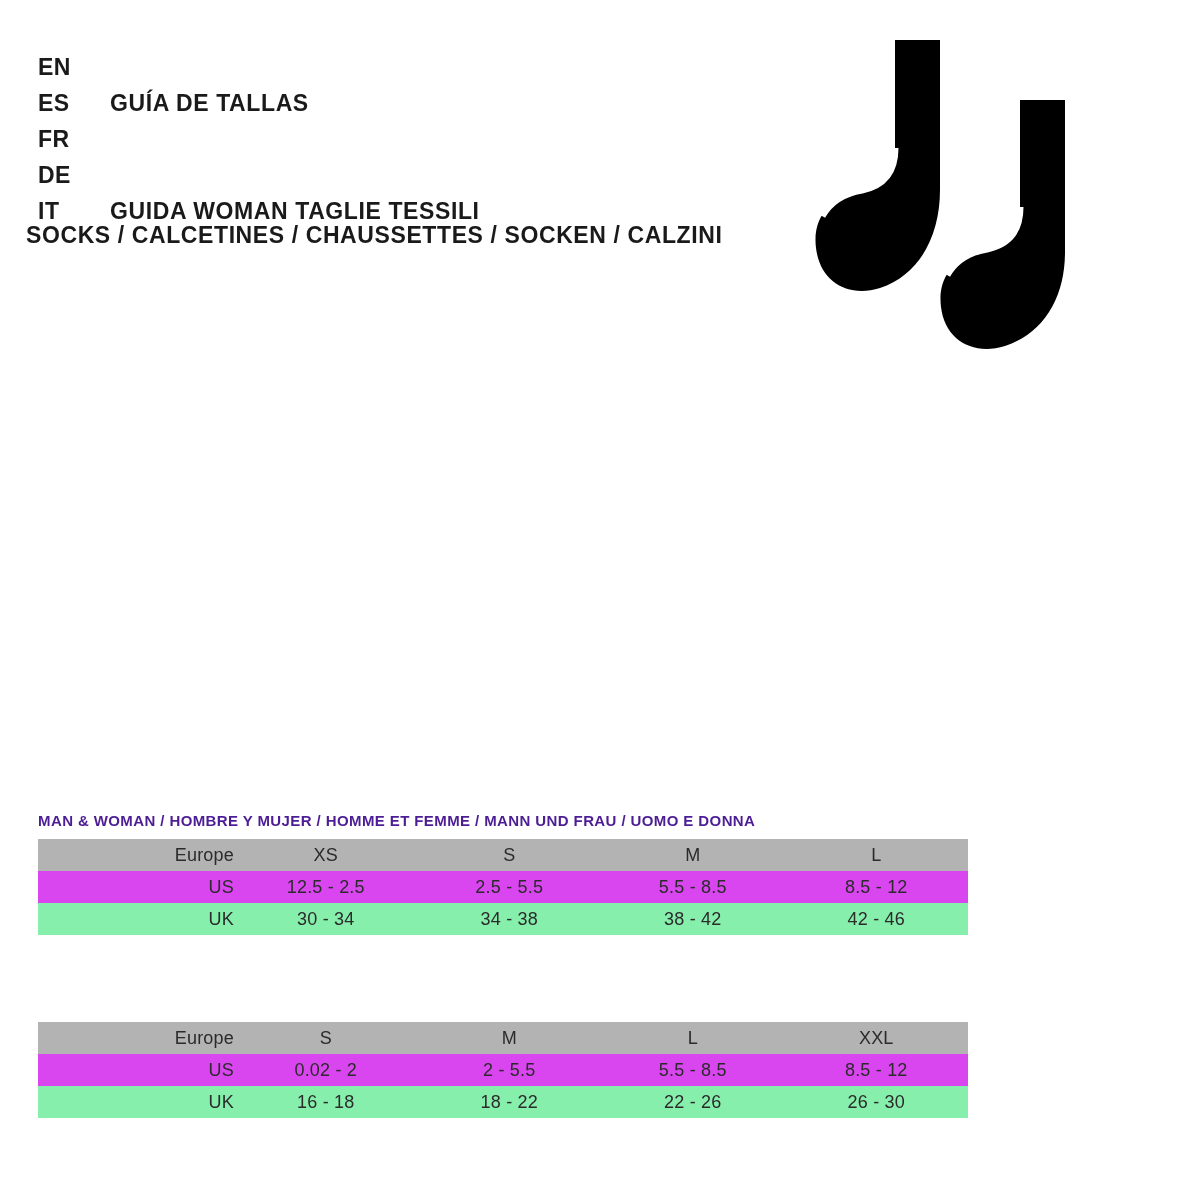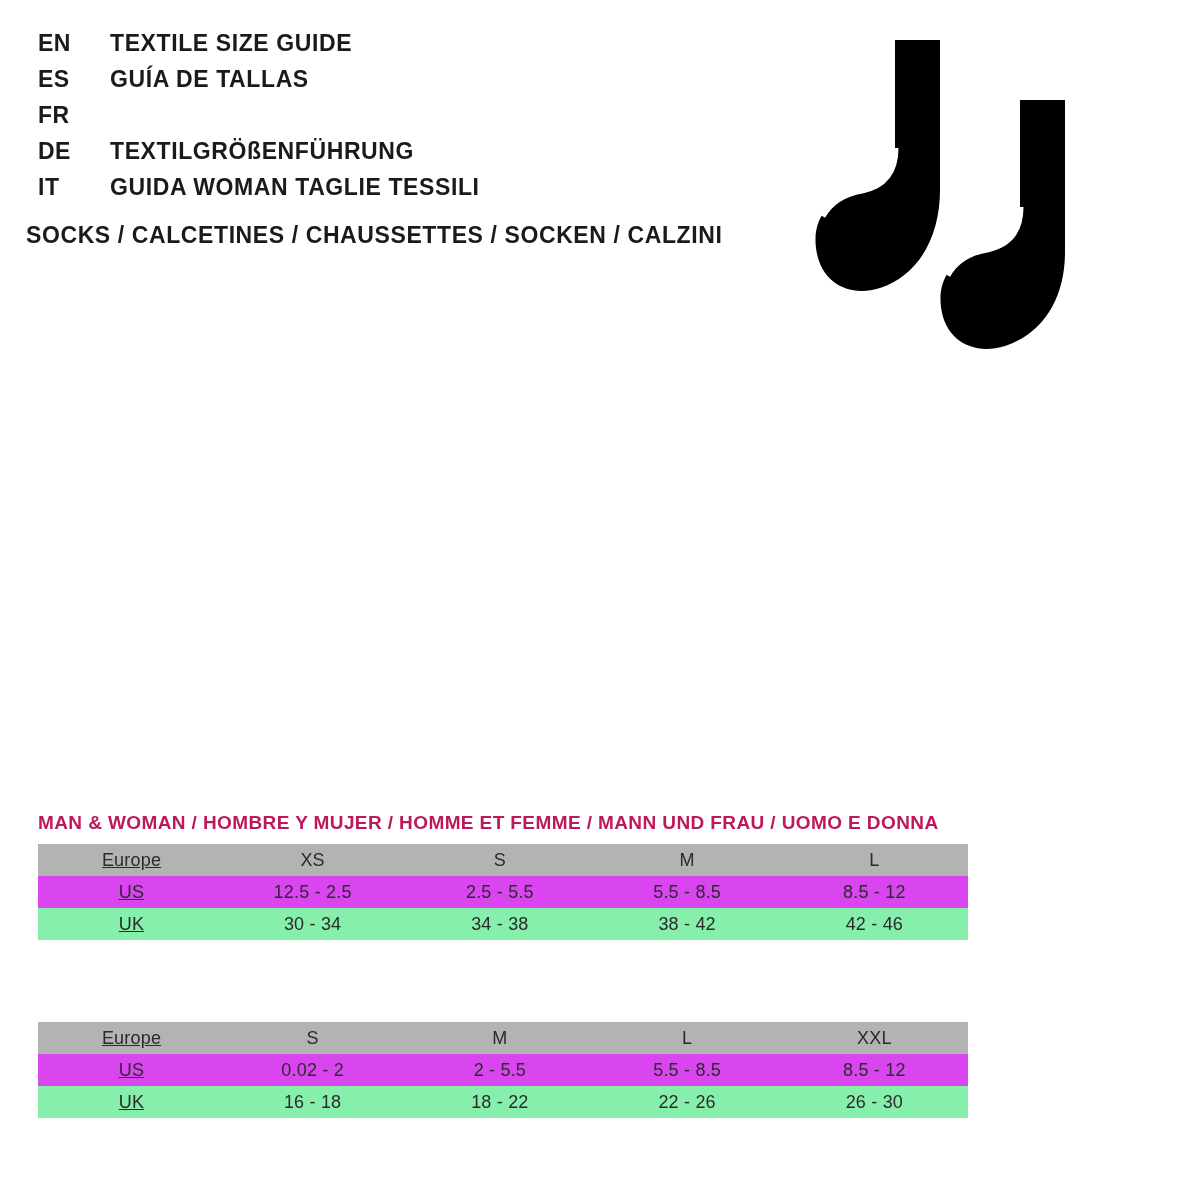--- a/index.html
+++ b/index.html
@@ -26,20 +26,21 @@
     display: flex;
     align-items: baseline;
     height: 36px;
   }
   .lang-code {
     width: 72px;
     font-size: 23px;
     font-weight: 700;
     letter-spacing: 0.5px;
     color: #1a1a1a;
+    margin-top: 24px;
   }
   .lang-text {
     font-size: 23px;
     font-weight: 700;
     letter-spacing: 0.6px;
     color: #1a1a1a;
     white-space: nowrap;
   }
 
   .product-line {
@@ -65,45 +66,44 @@
   
   .table-section {
     position: absolute;
     left: 38px;
     width: 930px;
   }
   .section-man { top: 812px; }
   .section-child { top: 1022px; }
 
   .table-title {
-    font-size: 19px;
+    font-size: 15px;
     font-weight: 700;
     letter-spacing: 0.4px;
-    color: #be185d;
+    color: #4c1d95;
     margin-bottom: 10px;
     white-space: nowrap;
   }
 
   table.size-table {
     border-collapse: collapse;
     width: 930px;
     table-layout: fixed;
   }
   table.size-table td {
     height: 32px;
     font-size: 18px;
     color: #2b2b2b;
     padding: 0;
   }
   table.size-table td.label {
     width: 175px;
-    padding-left: 6px;
-    text-align: center;
+    padding-left: 21px;
+    text-align: right;
     letter-spacing: 0.2px;
-    text-decoration: underline;
   }
   table.size-table td.val {
     text-align: center;
     letter-spacing: 0.2px;
   }
   tr.row-head td {
     background: #b3b3b3;
     font-weight: 400;
   }
   tr.row-alt td {
@@ -112,32 +112,30 @@
   tr.row-grey td {
     background: #86efac;
   }
 </style>
 </head>
 <body>
 
 <div class="lang-block">
   <div class="lang-row">
     <span class="lang-code">EN</span>
-    <span class="lang-text">TEXTILE SIZE GUIDE</span>
   </div>
   <div class="lang-row">
     <span class="lang-code">ES</span>
     <span class="lang-text">GUÍA DE TALLAS</span>
   </div>
   <div class="lang-row">
     <span class="lang-code">FR</span>
   </div>
   <div class="lang-row">
     <span class="lang-code">DE</span>
-    <span class="lang-text">TEXTILGRÖßENFÜHRUNG</span>
   </div>
   <div class="lang-row">
     <span class="lang-code">IT</span>
     <span class="lang-text">GUIDA WOMAN TAGLIE TESSILI</span>
   </div>
 </div>
 
 <div class="product-line">SOCKS / CALCETINES / CHAUSSETTES / SOCKEN / CALZINI</div>
 
 <div class="socks-art">

